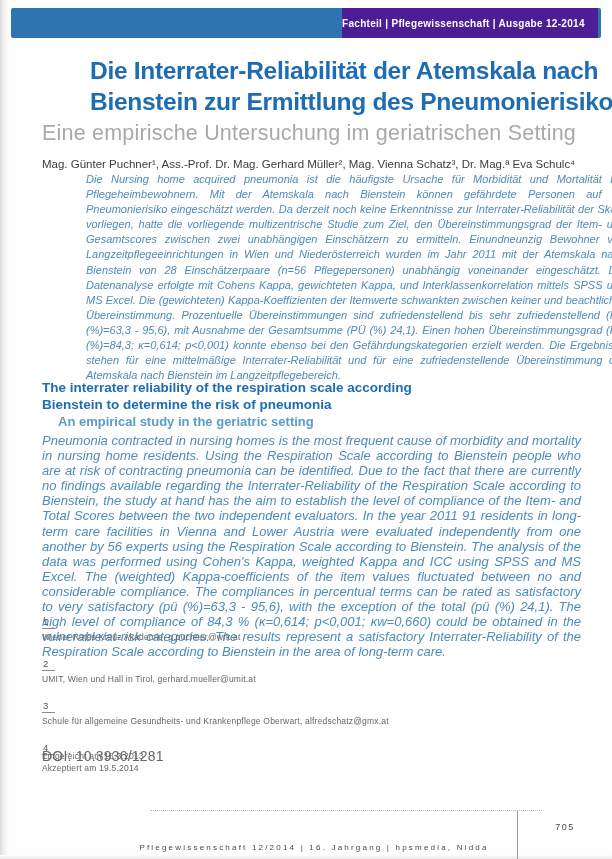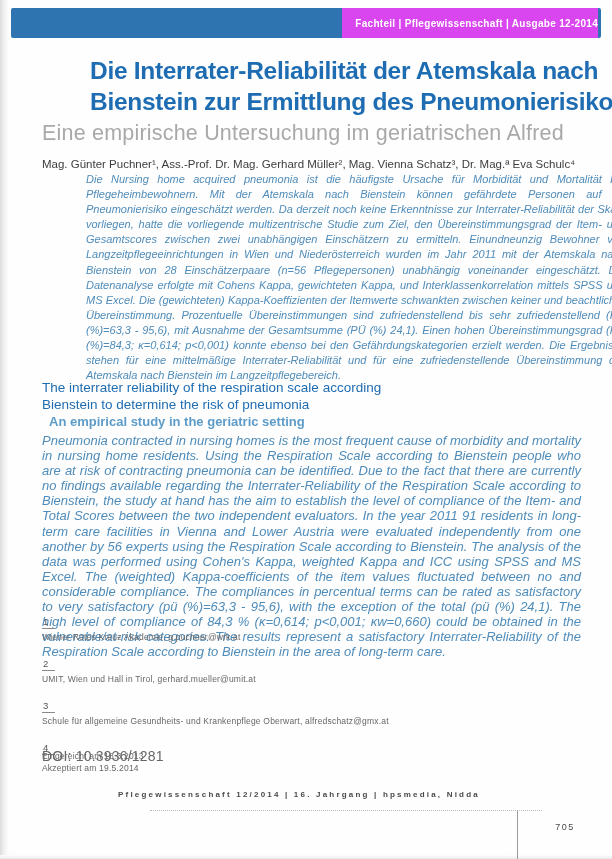--- a/index.html
+++ b/index.html
@@ -19,22 +19,22 @@
     background:linear-gradient(0deg,#e9e9e9,#fefefe);
   }
 
   
   .top-bar {
     position:absolute; left:11px; top:8px; width:590px; height:30px;
     background:#2e74b0; border-radius:2px;
   }
   .top-bar-tag {
     position:absolute; right:3px; top:0; bottom:0; width:256px;
-    background:#d946ef;
-    display:flex; align-items:center; justify-content:flex-end;
+    background:#4c1d95;
+    display:flex; align-items:center; 
   }
   .top-bar-tag span {
     color:#ffffff; font-size:10px; font-weight:bold; letter-spacing:0.3px;
     white-space:nowrap;
   }
 
   .title-de {
     position:absolute; left:42px; top:55px; width:542px;
     font-size:24.5px; line-height:31px; font-weight:bold;
     color:#1e6cb2; letter-spacing:-0.3px; white-space:pre-line;margin-left:48px;
@@ -48,25 +48,25 @@
     position:absolute; left:42px; top:158px; width:542px;
     font-size:11.5px; color:#3d3d3d;
   }
   .abstract-de {
     position:absolute; left:42px; top:172px; width:539px;
     font-size:11px; line-height:15.1px; font-style:italic;
     color:#4f8cba; text-align:justify;margin-left:44px;
   }
   .title-en {
     position:absolute; left:42px; top:379px; width:542px;
-    font-size:13.5px; line-height:17px; font-weight:normal;
+    font-size:13.5px; line-height:17px; font-weight:bold;
     color:#1e6cb2; white-space:pre-line;
   }
   .subtitle-en {
-    position:absolute; left:49px; top:414px; width:542px;
+    position:absolute; left:58px; top:414px; width:542px;
     font-size:13px; color:#5d9cc9;
   }
   .abstract-en {
     position:absolute; left:42px; top:433px; width:539px;
     font-size:13px; line-height:15.1px; font-style:italic;
     color:#4f8cba; text-align:justify;
   }
 
   .footnotes { position:absolute; left:42px; top:611px; width:542px; }
   .footnote { margin-bottom:11px; }
@@ -88,24 +88,23 @@
 
   .footer-dotted {
     position:absolute; left:150px; top:810px; width:392px;
     border-top:1px dotted #bcbcbc;
   }
   .footer-sep {
     position:absolute; left:517px; top:811px; width:1px; height:48px;
     background:#9a9a9a;
   }
   .footer-line {
-    position:absolute; left:118px; top:790px; width:392px;
-    font-size:8px; letter-spacing:2.2px; color:#4a4a4a; text-align:left;
+    position:absolute; left:118px; top:843px; width:392px;
+    font-size:8px; letter-spacing:2.2px; color:#4a4a4a; text-align:center;
     white-space:nowrap;
-    font-weight:bold;
   }
   .footer-page {
     position:absolute; left:543px; top:822px; width:44px;
     font-size:9px; letter-spacing:1.5px; color:#4a4a4a; text-align:center;
   }
 </style>
 </head>
 <body>
 
 <div class="page">
@@ -113,21 +112,21 @@
   <div class="edge-bottom"></div>
 
   <div class="top-bar">
     <div class="top-bar-tag">
       <span>Fachteil | Pflegewissenschaft | Ausgabe 12-2014</span>
     </div>
   </div>
 
   <h1 class="title-de">Die Interrater-Reliabilität der Atemskala nach
 Bienstein zur Ermittlung des Pneumonierisikos</h1>
-  <h2 class="subtitle-de">Eine empirische Untersuchung im geriatrischen Alfred</h2>
+  <h2 class="subtitle-de">Eine empirische Untersuchung im geriatrischen Setting</h2>
   <div class="authors">Mag. Günter Puchner¹, Ass.-Prof. Dr. Mag. Gerhard Müller², Mag. Vienna Schatz³, Dr. Mag.ª Eva Schulc⁴</div>
 
   <p class="abstract-de">Die Nursing home acquired pneumonia ist die häufigste Ursache für Morbidität und Mortalität bei Pflegeheimbewohnern. Mit der Atemskala nach Bienstein können gefährdete Personen auf ihr Pneumonierisiko eingeschätzt werden. Da derzeit noch keine Erkenntnisse zur Interrater-Reliabilität der Skala vorliegen, hatte die vorliegende multizentrische Studie zum Ziel, den Übereinstimmungsgrad der Item- und Gesamtscores zwischen zwei unabhängigen Einschätzern zu ermitteln. Einundneunzig Bewohner von Langzeitpflegeeinrichtungen in Wien und Niederösterreich wurden im Jahr 2011 mit der Atemskala nach Bienstein von 28 Einschätzerpaare (n=56 Pflegepersonen) unabhängig voneinander eingeschätzt. Die Datenanalyse erfolgte mit Cohens Kappa, gewichteten Kappa, und Interklassenkorrelation mittels SPSS und MS Excel. Die (gewichteten) Kappa-Koeffizienten der Itemwerte schwankten zwischen keiner und beachtlicher Übereinstimmung. Prozentuelle Übereinstimmungen sind zufriedenstellend bis sehr zufriedenstellend (PÜ (%)=63,3 - 95,6), mit Ausnahme der Gesamtsumme (PÜ (%) 24,1). Einen hohen Übereinstimmungsgrad (PÜ (%)=84,3; κ=0,614; p&lt;0,001) konnte ebenso bei den Gefährdungskategorien erzielt werden. Die Ergebnisse stehen für eine mittelmäßige Interrater-Reliabilität und für eine zufriedenstellende Übereinstimmung der Atemskala nach Bienstein im Langzeitpflegebereich.</p>
 
   <h3 class="title-en">The interrater reliability of the respiration scale according
 Bienstein to determine the risk of pneumonia</h3>
   <h4 class="subtitle-en">An empirical study in the geriatric setting</h4>
   <p class="abstract-en">Pneumonia contracted in nursing homes is the most frequent cause of morbidity and mortality in nursing home residents. Using the Respiration Scale according to Bienstein people who are at risk of contracting pneumonia can be identified. Due to the fact that there are currently no findings available regarding the Interrater-Reliability of the Respiration Scale according to Bienstein, the study at hand has the aim to establish the level of compliance of the Item- and Total Scores between the two independent evaluators. In the year 2011 91 residents in long-term care facilities in Vienna and Lower Austria were evaluated independently from one another by 56 experts using the Respiration Scale according to Bienstein. The analysis of the data was performed using Cohen's Kappa, weighted Kappa and ICC using SPSS and MS Excel. The (weighted) Kappa-coefficients of the item values fluctuated between no and considerable compliance. The compliances in percentual terms can be rated as satisfactory to very satisfactory (pü (%)=63,3 - 95,6), with the exception of the total (pü (%) 24,1). The high level of compliance of 84,3 % (κ=0,614; p&lt;0,001; κw=0,660) could be obtained in the vulnerable/at-risk categories. The results represent a satisfactory Interrater-Reliability of the Respiration Scale according to Bienstein in the area of long-term care.</p>
 
   <div class="footnotes">

